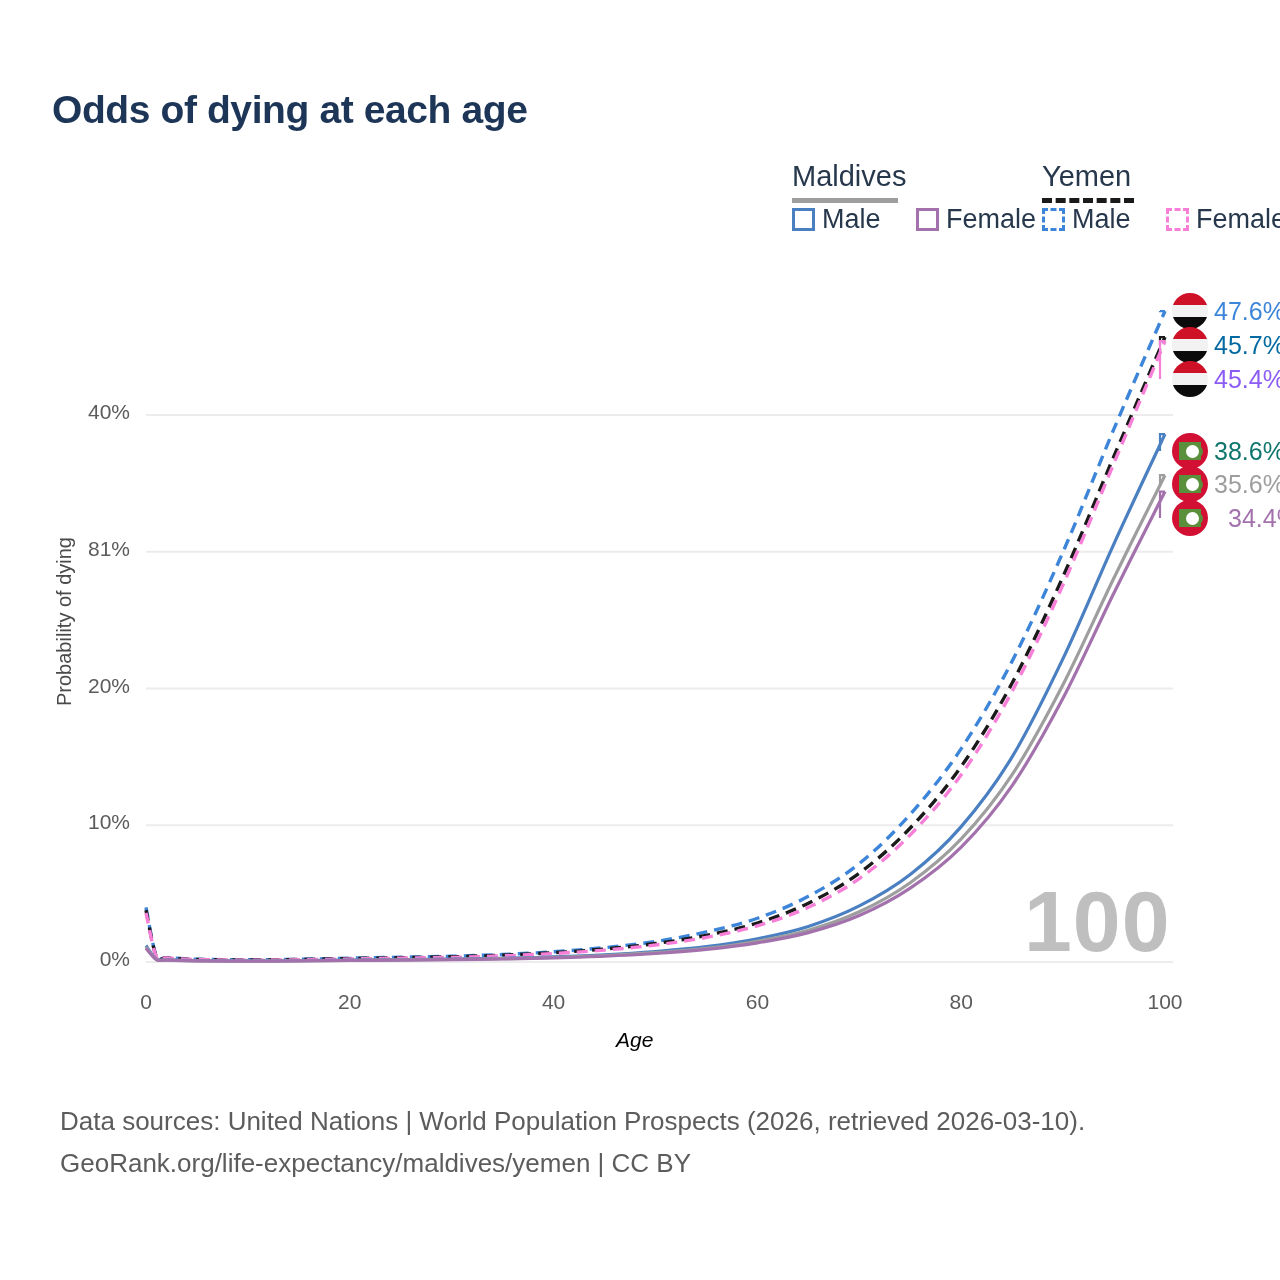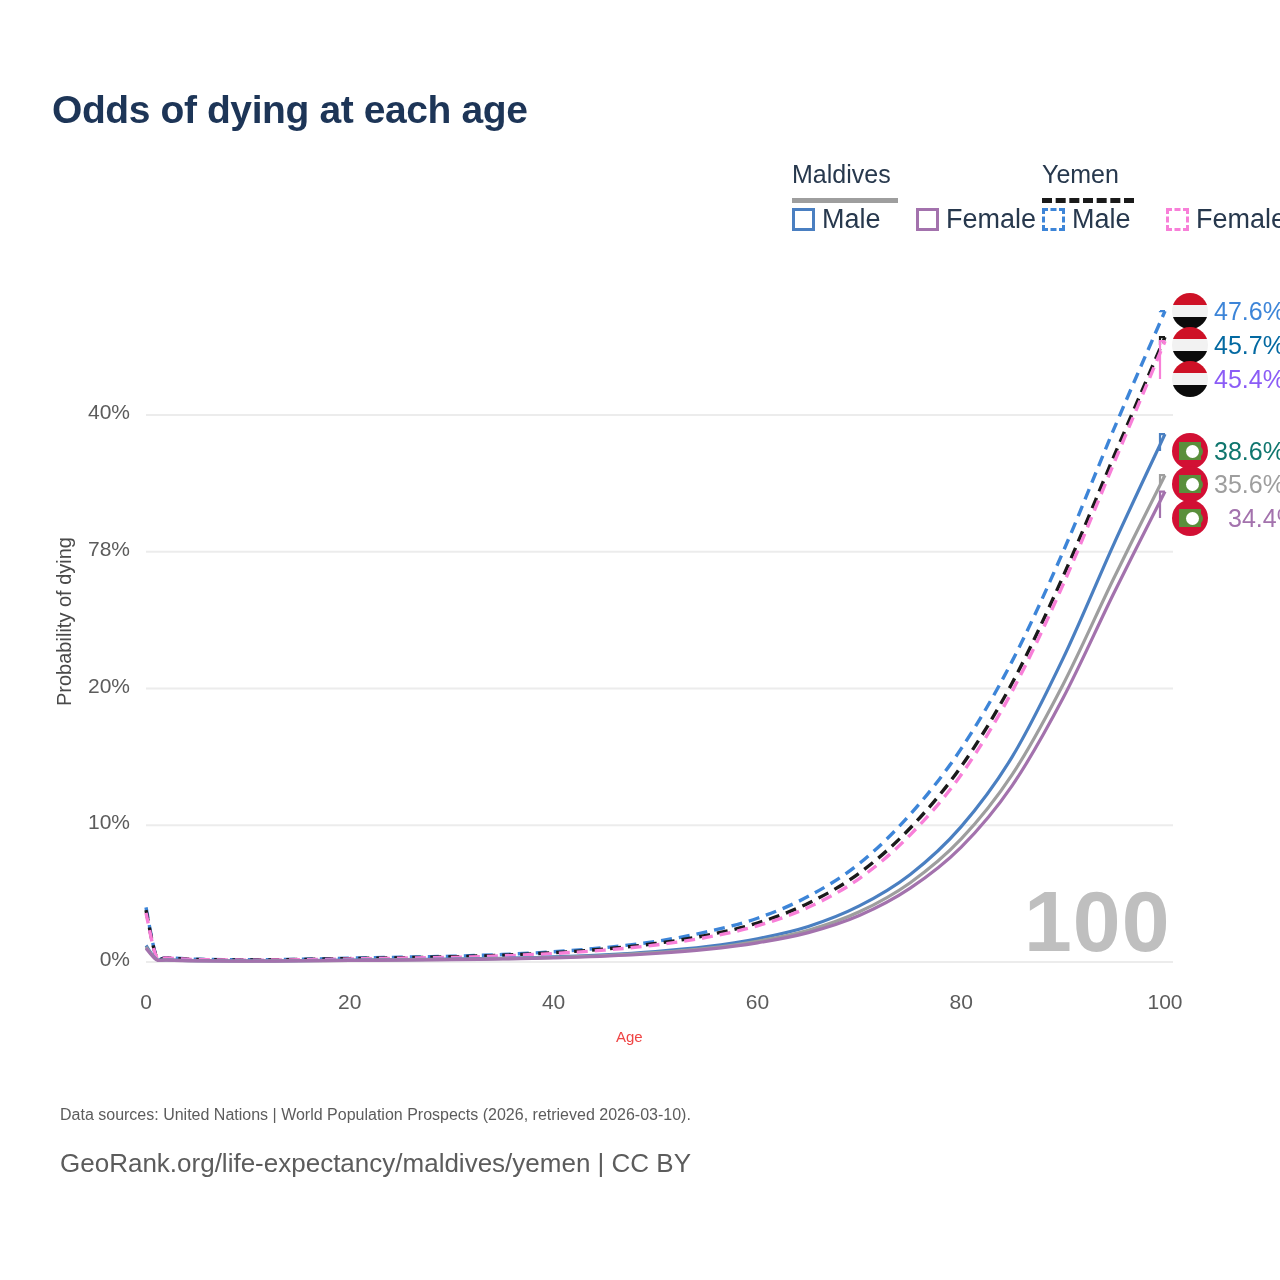--- a/index.html
+++ b/index.html
@@ -38,21 +38,21 @@
   
   #legend {
     position: absolute;
     left: 752px;
     top: 160px;
     width: 500px;
     height: 82px;
   }
   .legend-group-title {
     position: absolute;
-    font-size: 25px;
+    font-size: 29px;
     color: #27384d;
     white-space: nowrap;
   }
   #legend-group-maldives-title { left: 16px; top: 0px; }
   #legend-group-yemen-title   { left: 266px; top: 0px; }
 
   .legend-rule {
     position: absolute;
     height: 0;
     top: 38px;
@@ -128,23 +128,24 @@
     color: #4a4a4a;
     text-align: center;
     transform: rotate(-90deg);
     transform-origin: center center;
     white-space: nowrap;
   }
   #axis-title-x {
     position: absolute;
     left: 592px;
     top: 1028px;
-    font-size: 15px;
-    color: #ef4444;
-    white-space: nowrap;
+    font-size: 21px;
+    color: #000000;
+    white-space: nowrap;
+    font-style: italic;
   }
 
   
   #watermark-age {
     position: absolute;
     left: 1000px;
     top: 872px;
     font-size: 86px;
     font-weight: bold;
     color: #bfbfbf;
@@ -259,21 +260,21 @@
         </g>
     </svg>
   </div>
 
   <div id="watermark-age">100</div>
 
   <div id="ytick-layer">
       <div class="tick-label ytick" style="left: 26px; top: 947px;">0%</div>
       <div class="tick-label ytick" style="left: 26px; top: 810.25px;">10%</div>
       <div class="tick-label ytick" style="left: 26px; top: 673.5px;">20%</div>
-      <div class="tick-label ytick" style="left: 26px; top: 536.75px;">78%</div>
+      <div class="tick-label ytick" style="left: 26px; top: 536.75px;">81%</div>
       <div class="tick-label ytick" style="left: 26px; top: 400px;">40%</div>
     </div>
   <div id="xtick-layer">
       <div class="tick-label xtick" style="left: 82px; top: 990px;">0</div>
       <div class="tick-label xtick" style="left: 285.8px; top: 990px;">20</div>
       <div class="tick-label xtick" style="left: 489.6px; top: 990px;">40</div>
       <div class="tick-label xtick" style="left: 693.4px; top: 990px;">60</div>
       <div class="tick-label xtick" style="left: 897.2px; top: 990px;">80</div>
       <div class="tick-label xtick" style="left: 1101px; top: 990px;">100</div>
     </div>
@@ -322,16 +323,16 @@
       </div>
       <div class="end-label" style="left: 1148px; top: 500px; gap: 20px;">
         <div class="flag-badge flag-maldives">
           <span class="mv-green"></span>
           <span class="mv-crescent"></span>
         </div>
         <span class="end-value" style="color: rgb(163, 114, 173);">34.4%</span>
       </div>
     </div>
 
-  <div style="position:absolute;left:36px;top:1106px;font-size:16px;color:#5c5c5c;white-space:nowrap;">Data sources: United Nations | World Population Prospects (2026, retrieved 2026-03-10).</div>
+  <div style="position:absolute;left:36px;top:1106px;font-size:26px;color:#5c5c5c;white-space:nowrap;">Data sources: United Nations | World Population Prospects (2026, retrieved 2026-03-10).</div>
   <div style="position:absolute;left:36px;top:1148px;font-size:26px;color:#5c5c5c;white-space:nowrap;">GeoRank.org/life-expectancy/maldives/yemen | CC BY</div>
 
 </div>
 
 </body></html>

